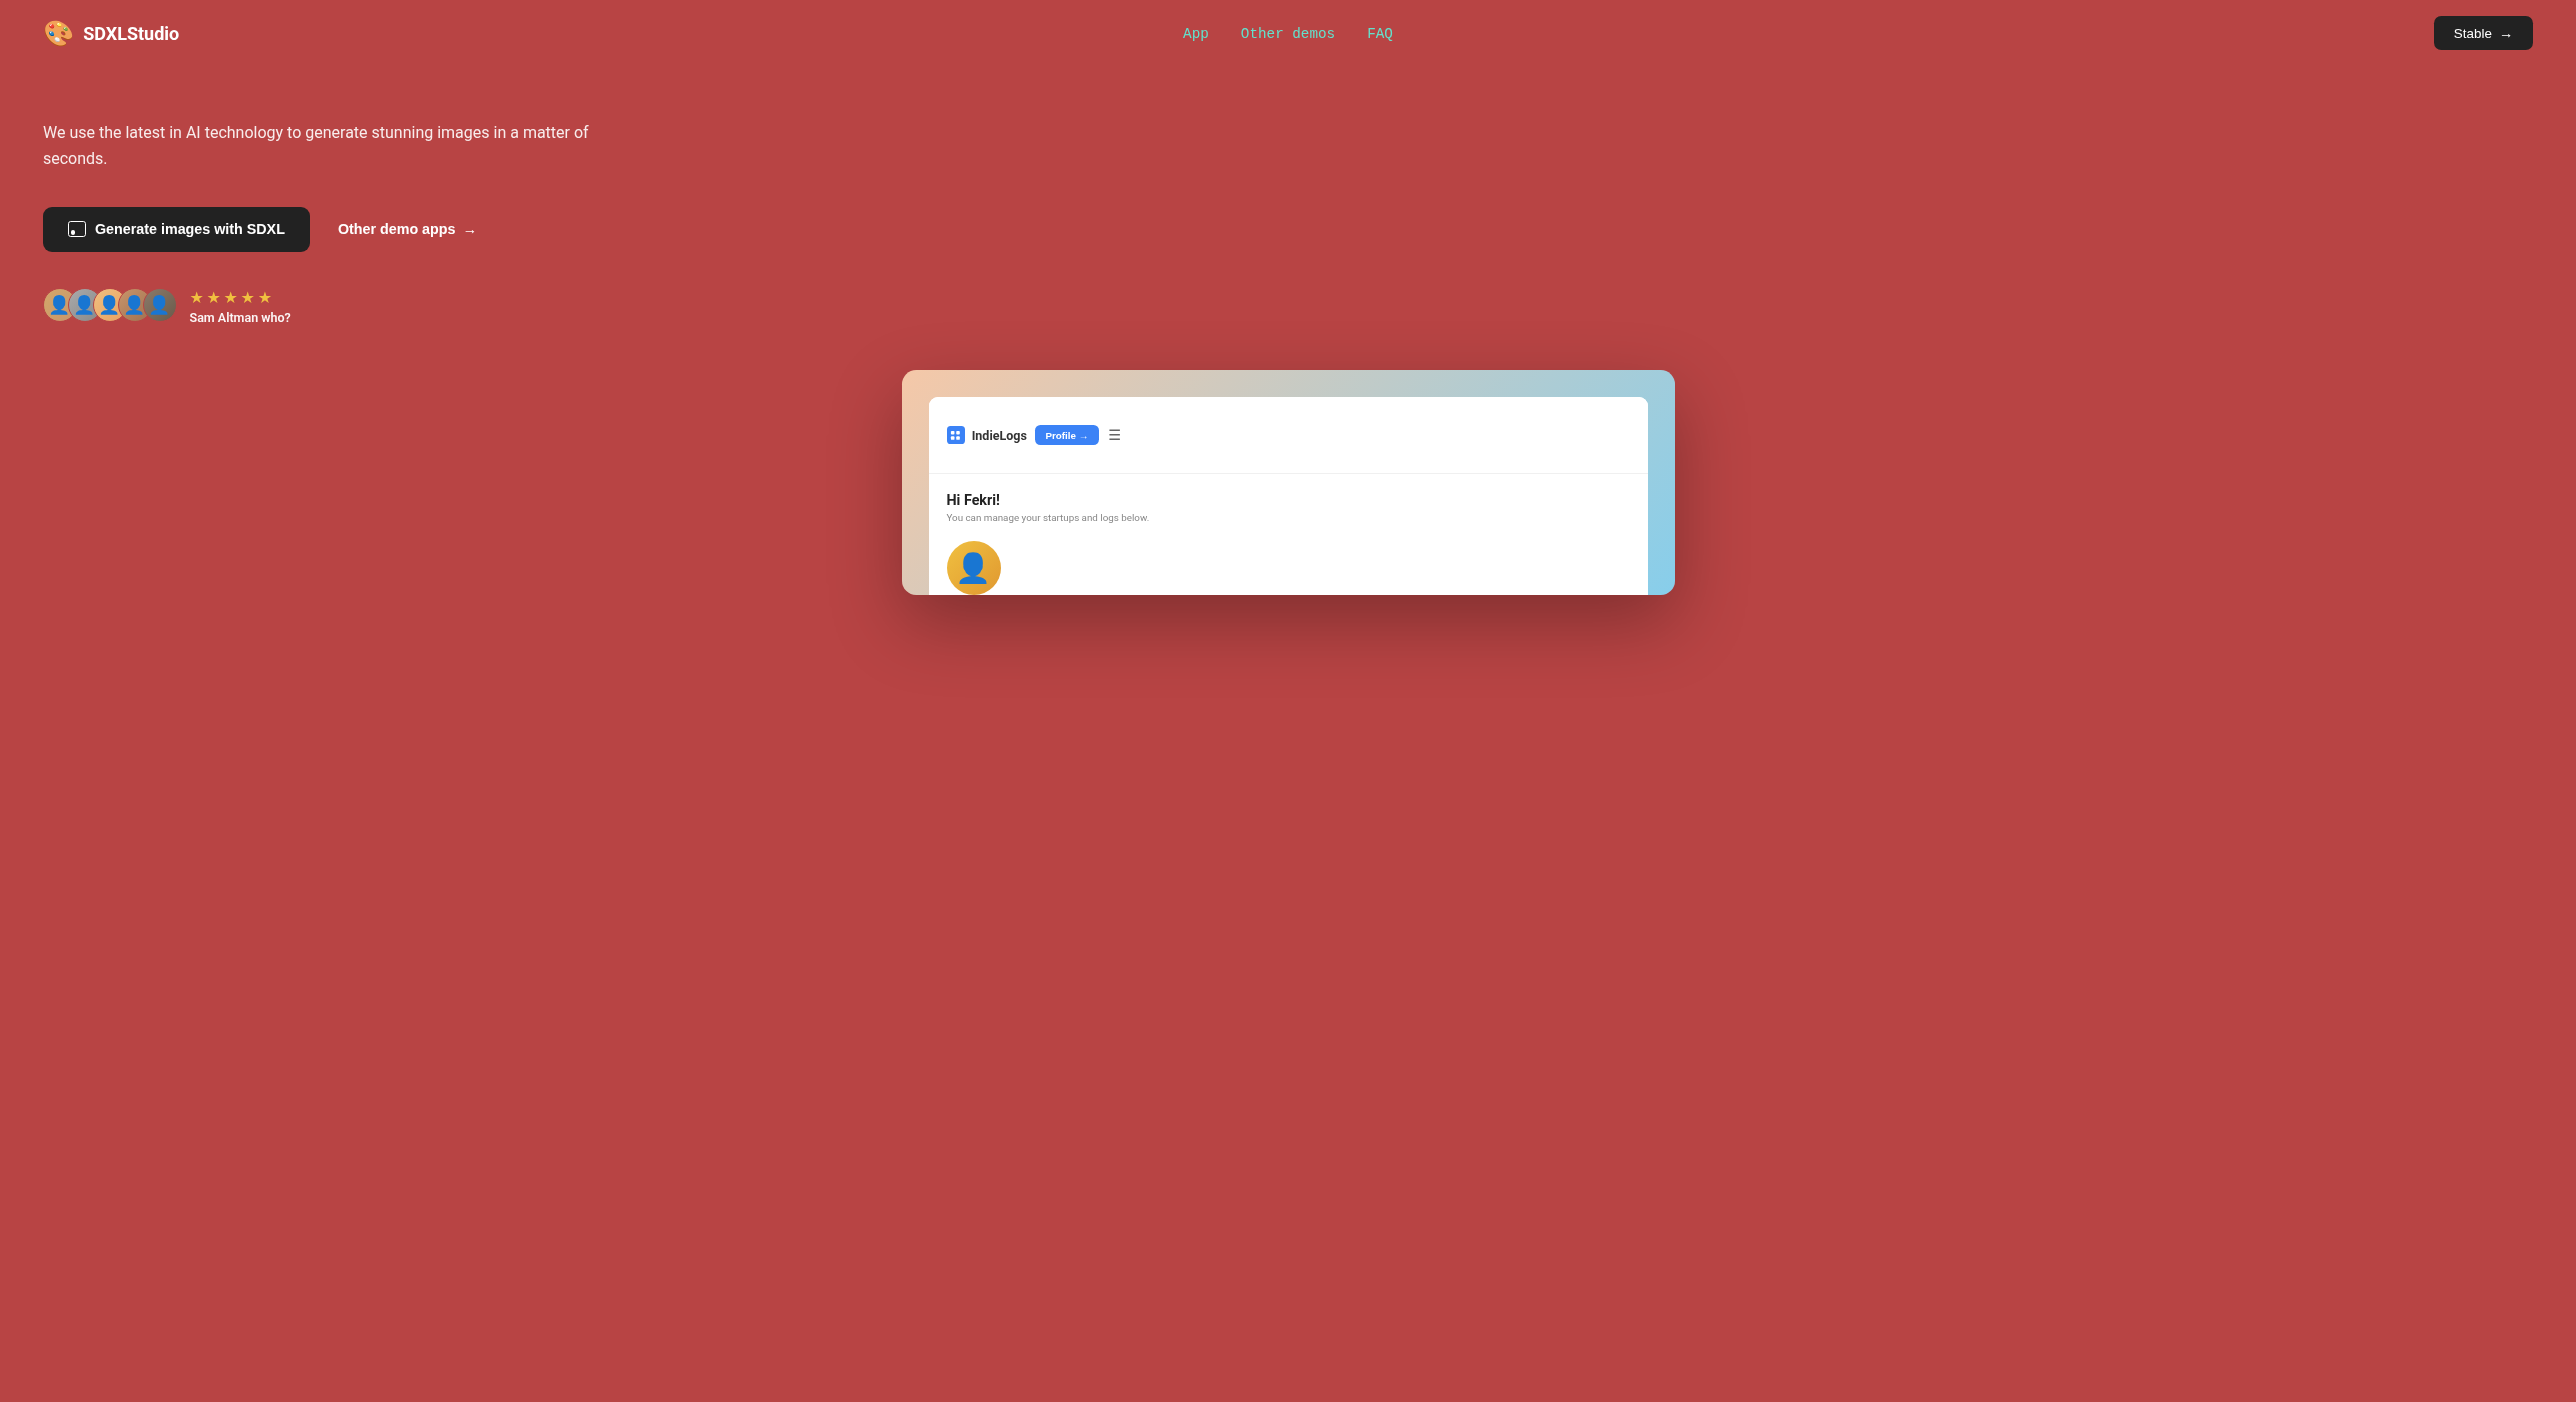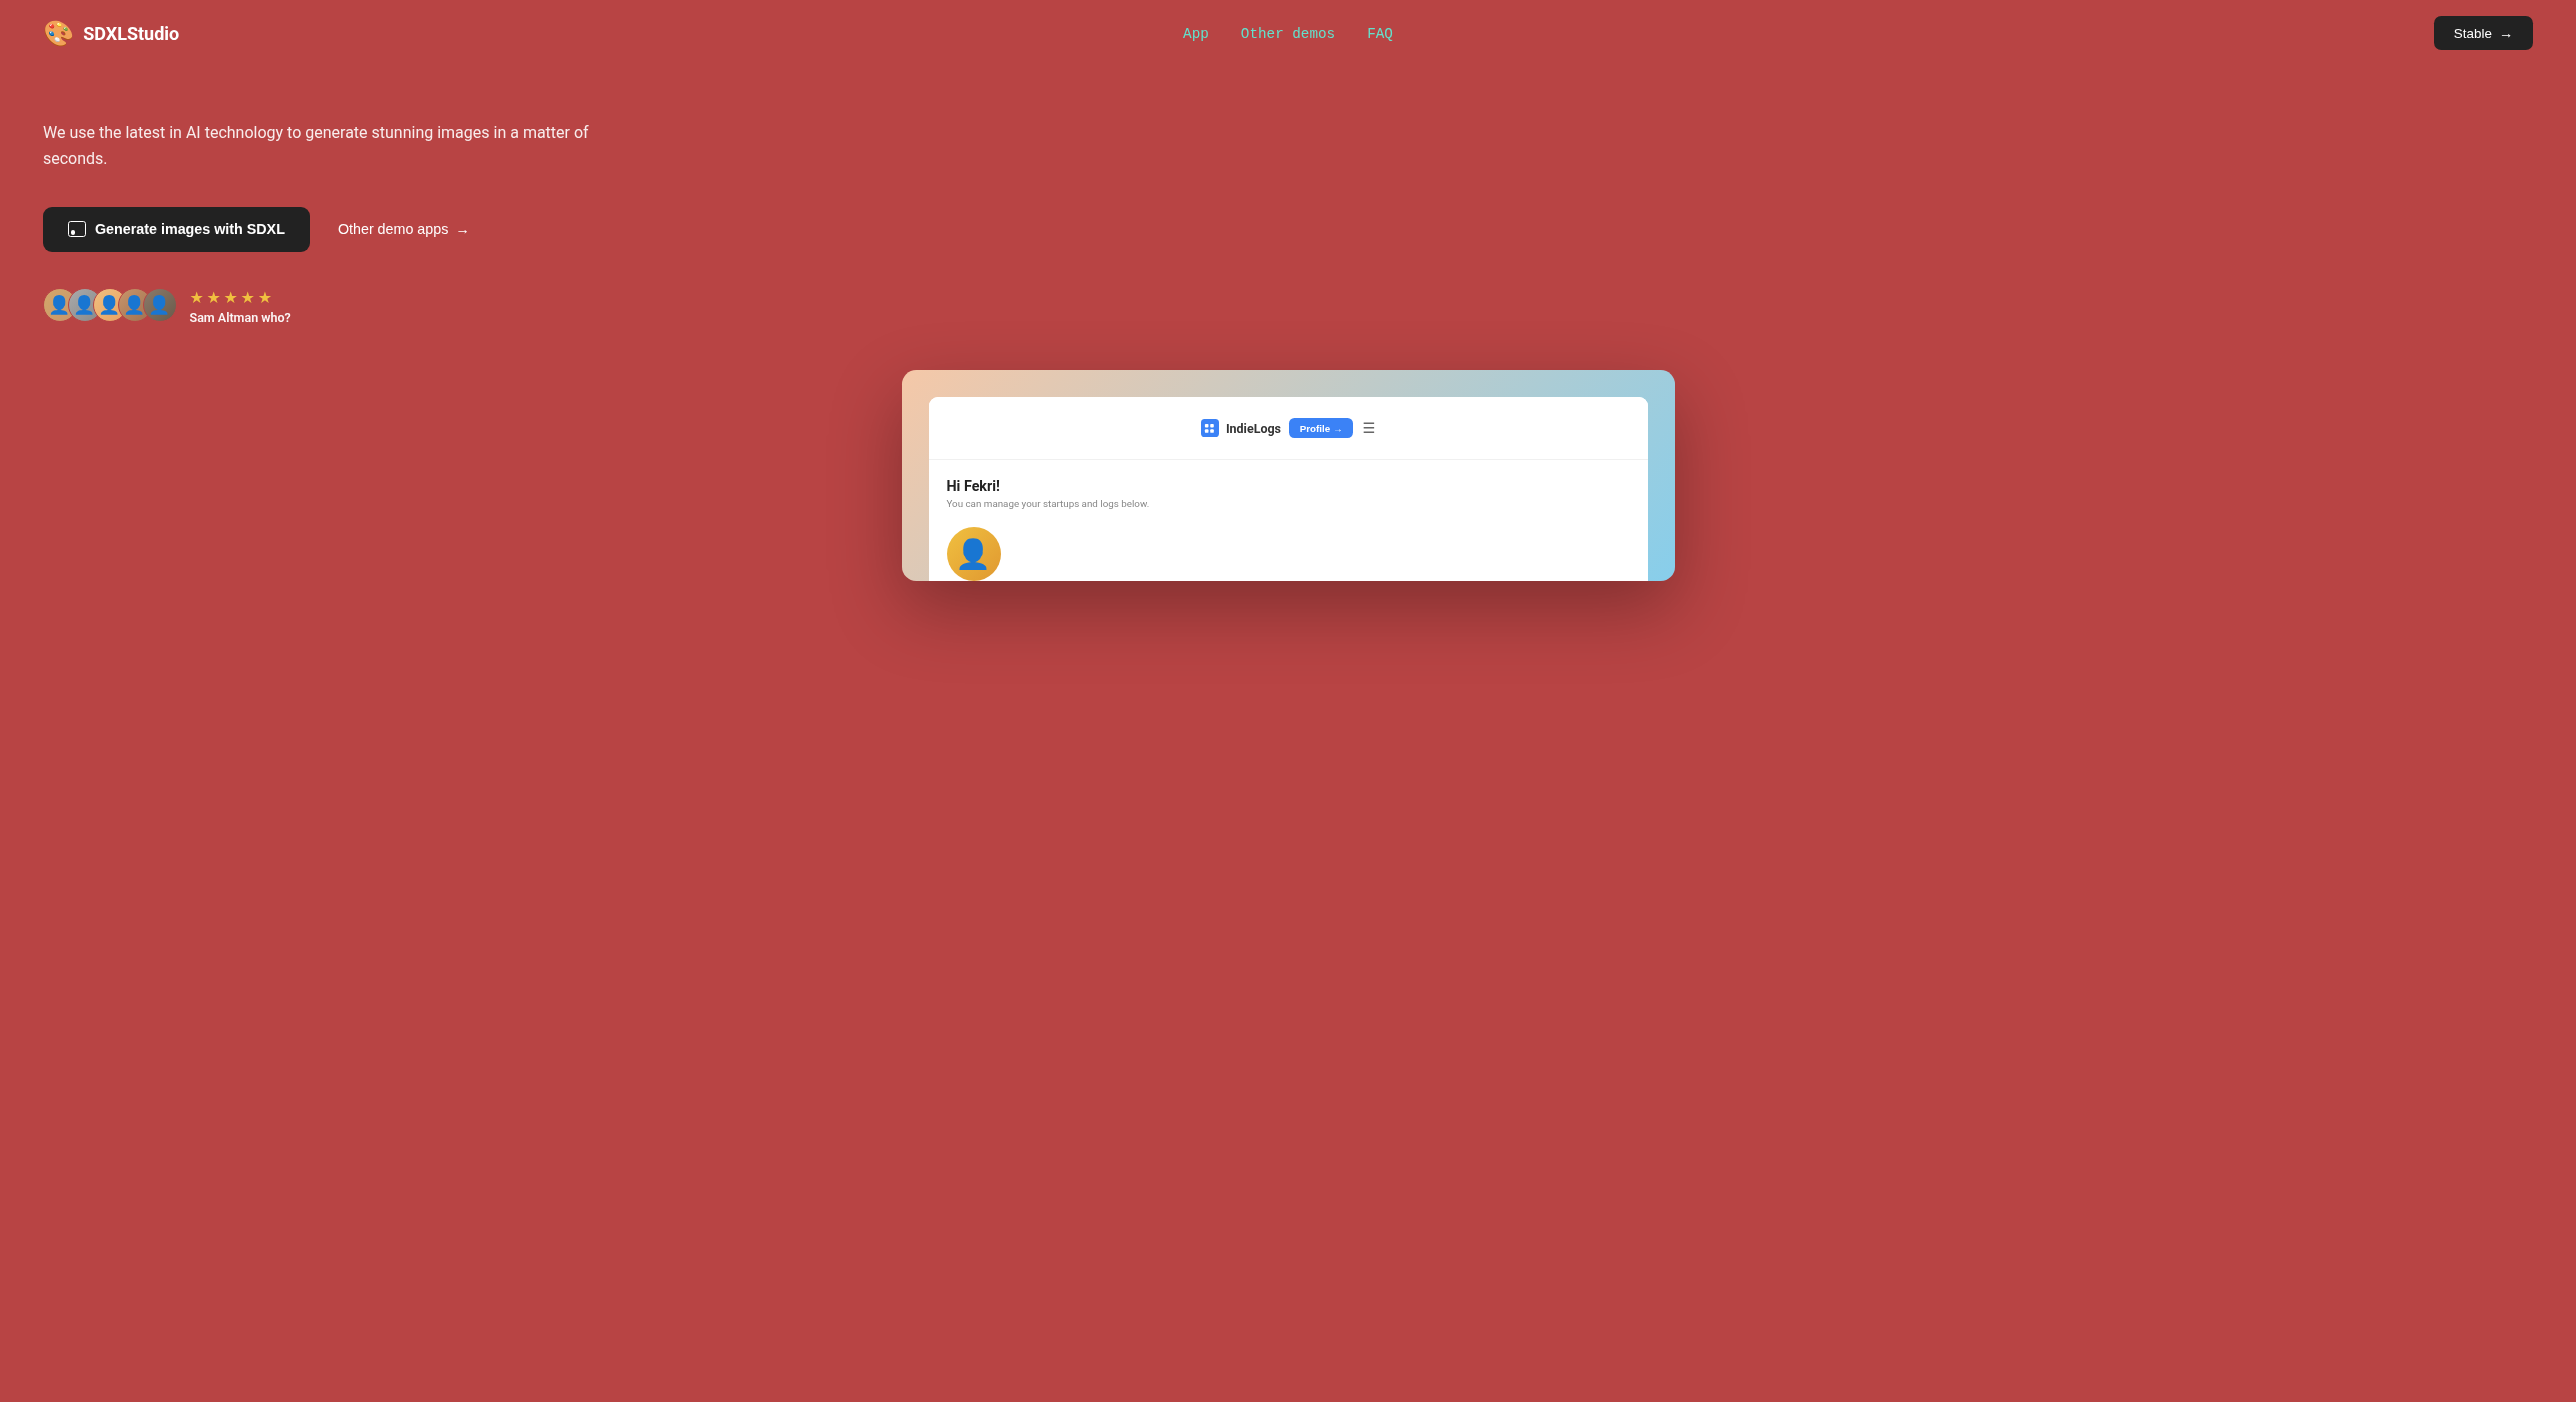--- a/index.html
+++ b/index.html
@@ -150,21 +150,21 @@
       height: 4.5px;
       background: #fff;
       border-radius: 50%;
     }
 
     .btn-other-demos {
       background: transparent;
       border: none;
       color: #fff;
       font-size: 14.3px;
-      font-weight: 400;
+      font-weight: 700;
       cursor: pointer;
       display: flex;
       align-items: center;
       gap: 7.2px;
     }
 
     
     .social-proof {
       display: flex;
       align-items: flex-start;
@@ -258,22 +258,22 @@
     .screenshot-inner {
       background: #fff;
       border-radius: 9px 9px 0 0;
       overflow: hidden;
       min-height: 143px;
     }
 
     .screenshot-topbar {
       display: flex;
       align-items: center;
-      justify-content: center;
-      padding: 21px 18px;
+      justify-content: flex-start;
+      padding: 28px 18px;
       background: #fff;
       border-bottom: 0.9px solid #f0f0f0;
       gap: 8px;
     }
 
     .screenshot-logo {
       display: flex;
       align-items: center;
       gap: 7.2px;
     }

